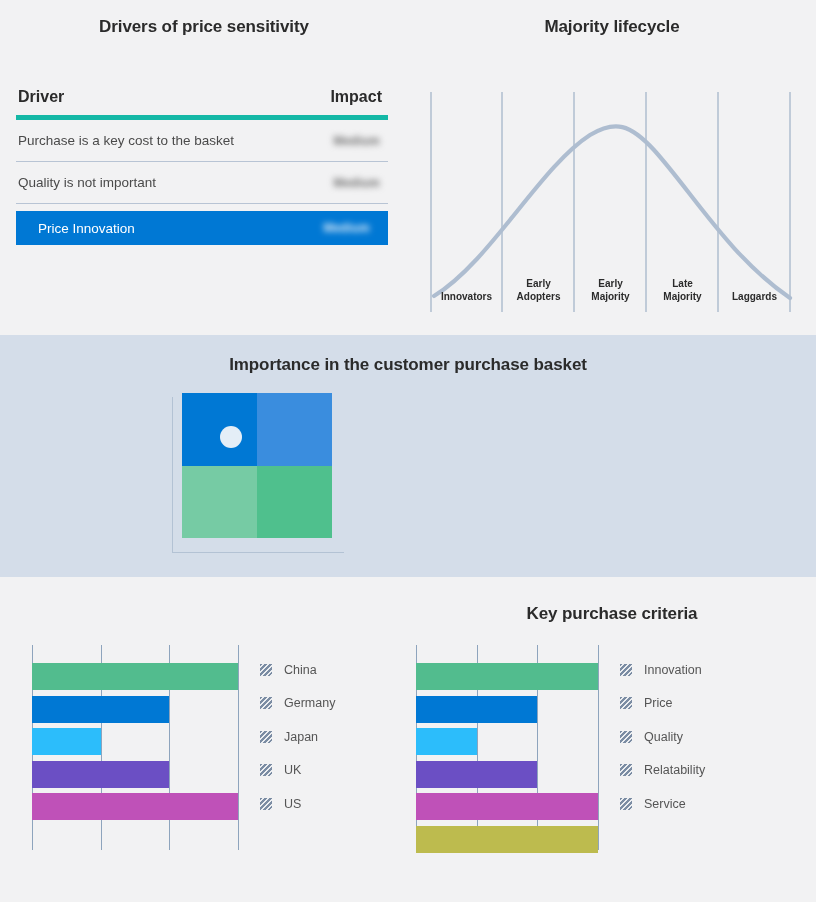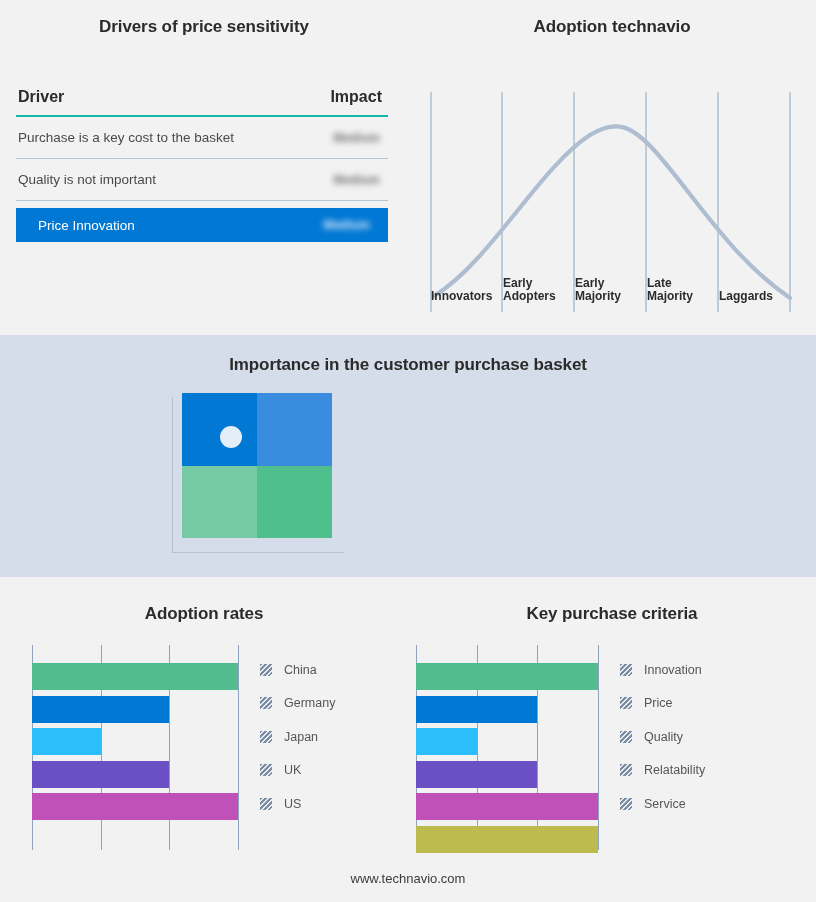--- a/index.html
+++ b/index.html
@@ -43,21 +43,21 @@
   #drivers-table {
     position: absolute;
     left: 16px; top: 88px;
     width: 372px;
   }
   .dt-head {
     display: flex;
     justify-content: space-between;
     align-items: flex-end;
     padding: 0 0 9px 2px;
-    border-bottom: 2px solid #14b8a6;
+    border-bottom: 5px solid #14b8a6;
   }
   .dt-head-driver, .dt-head-impact {
     font-size: 16px;
     font-weight: bold;
     color: #2b2b2b;
   }
   .dt-head-impact { padding-right: 6px; }
 
   .dt-row {
     display: flex;
@@ -107,23 +107,24 @@
     width: 408px; height: 335px;
   }
   #lifecycle-panel .panel-title { margin-top: 17px; }
   #lifecycle-chart {
     position: absolute;
     left: 22px; top: 72px;
     width: 368px; height: 240px;
   }
   .lc-seg-label {
     position: absolute;
-    font-size: 12px;
+    font-size: 10px;
     font-weight: bold;
     color: #2b2b2b;
+    text-align: center;
     line-height: 13px;
     bottom: 9px;
   }
 
   
   #row-two {
     position: absolute;
     left: 0; top: 335px;
     width: 816px; height: 242px;
     background: #d4dde9;
@@ -278,21 +279,21 @@
       </div>
 
       <div id="price-sensitivity-row">
         <span class="dt-label">Price Innovation</span>
         <span class="dt-value">Medium</span>
       </div>
     </div>
   </div>
 
   <div id="lifecycle-panel">
-    <div class="panel-title">Adoption technavio</div>
+    <div class="panel-title">Majority lifecycle</div>
 
     <div id="lifecycle-chart">
       <svg width="368" height="240" viewBox="0 0 368 240">
         <g>
           <line x1="1" y1="20" x2="1" y2="240" stroke="#8ea4bd" stroke-width="1"></line>
           <line x1="72" y1="20" x2="72" y2="240" stroke="#8ea4bd" stroke-width="1"></line>
           <line x1="144" y1="20" x2="144" y2="240" stroke="#8ea4bd" stroke-width="1"></line>
           <line x1="216" y1="20" x2="216" y2="240" stroke="#8ea4bd" stroke-width="1"></line>
           <line x1="288" y1="20" x2="288" y2="240" stroke="#8ea4bd" stroke-width="1"></line>
           <line x1="360" y1="20" x2="360" y2="240" stroke="#8ea4bd" stroke-width="1"></line>
@@ -345,21 +346,20 @@
     <div class="ml-item">
       <span class="ml-bullet"></span>
       <span class="ml-text">Purchase criticality</span>
     </div>
   </div>
 </div>
 
 <div id="row-three">
 
   <div class="bar-panel" id="adoption-rates-panel">
-    <div class="panel-title">Adoption rates</div>
     <div class="bar-chart-area" style="left:32px; width:380px;">
       <div class="bc-plot" id="ar-plot" style="width:206px;">
           <div class="bc-gridline" style="left: 69px;"></div>
           <div class="bc-gridline" style="left: 137px;"></div>
           <div class="bc-gridline" style="left: 206px;"></div>
           <div class="bc-gridline" style="left: 0px;"></div>
           <div class="bc-bar" style="top: 18px; height: 27px; width: 206px; background: rgb(82, 188, 142);"></div>
           <div class="bc-bar" style="top: 50.5px; height: 27px; width: 137px; background: rgb(0, 120, 212);"></div>
           <div class="bc-bar" style="top: 83px; height: 27px; width: 69px; background: rgb(44, 189, 251);"></div>
           <div class="bc-bar" style="top: 115.5px; height: 27px; width: 137px; background: rgb(107, 79, 196);"></div>
@@ -423,14 +423,13 @@
             <span class="bl-label">Relatability</span>
           </div>
           <div class="bl-item">
             <span class="bl-swatch"></span>
             <span class="bl-label">Service</span>
           </div>
         </div>
     </div>
   </div>
 
-  <div id="footer-url">www.technavio.com</div>
 </div>
 
 </body></html>

